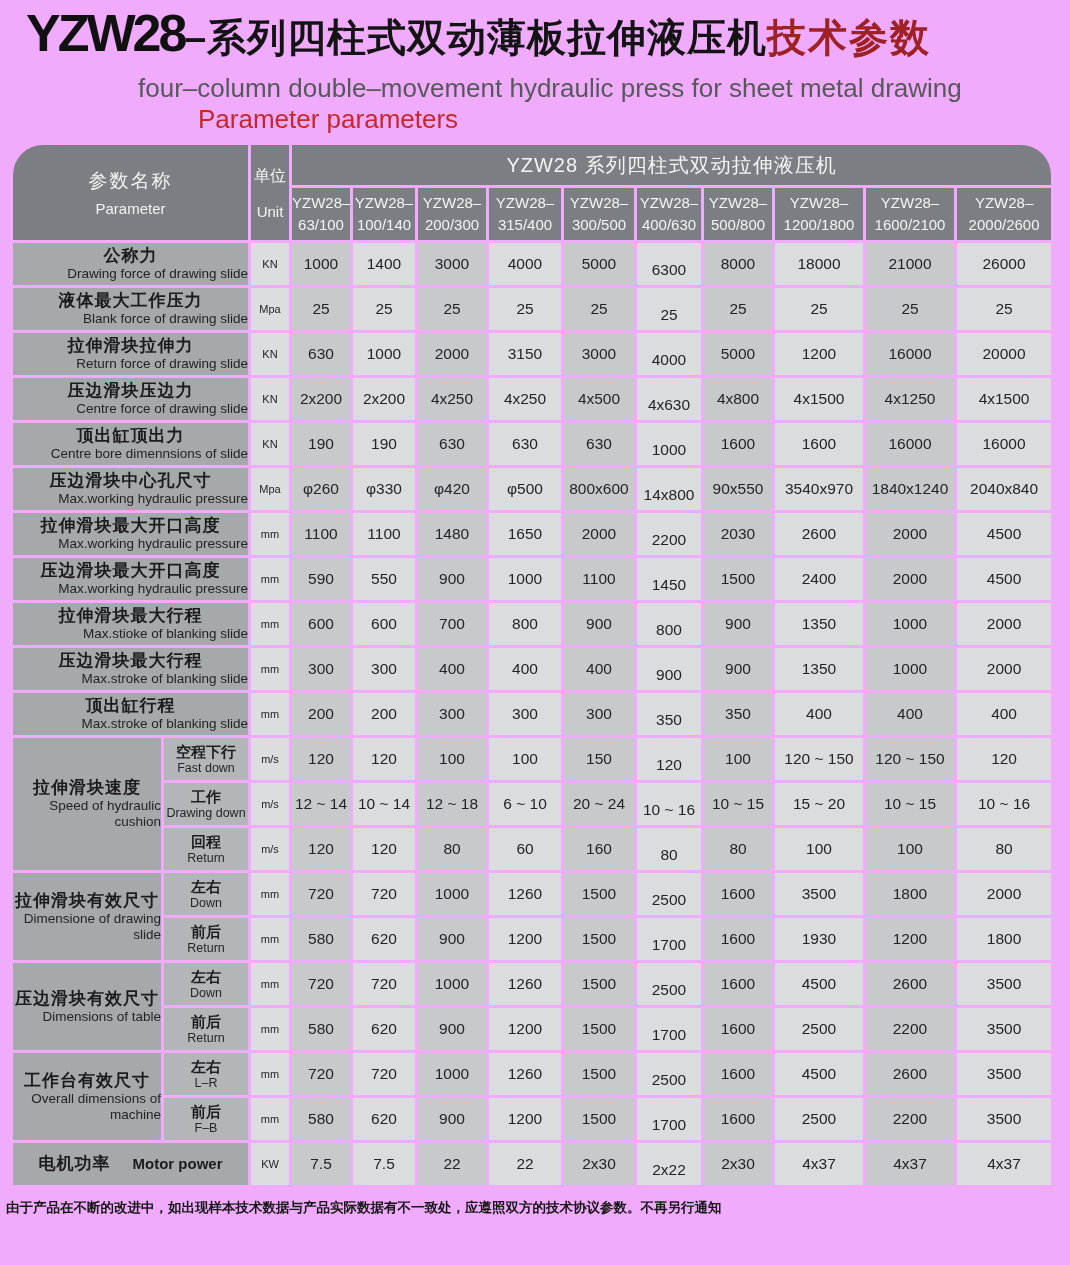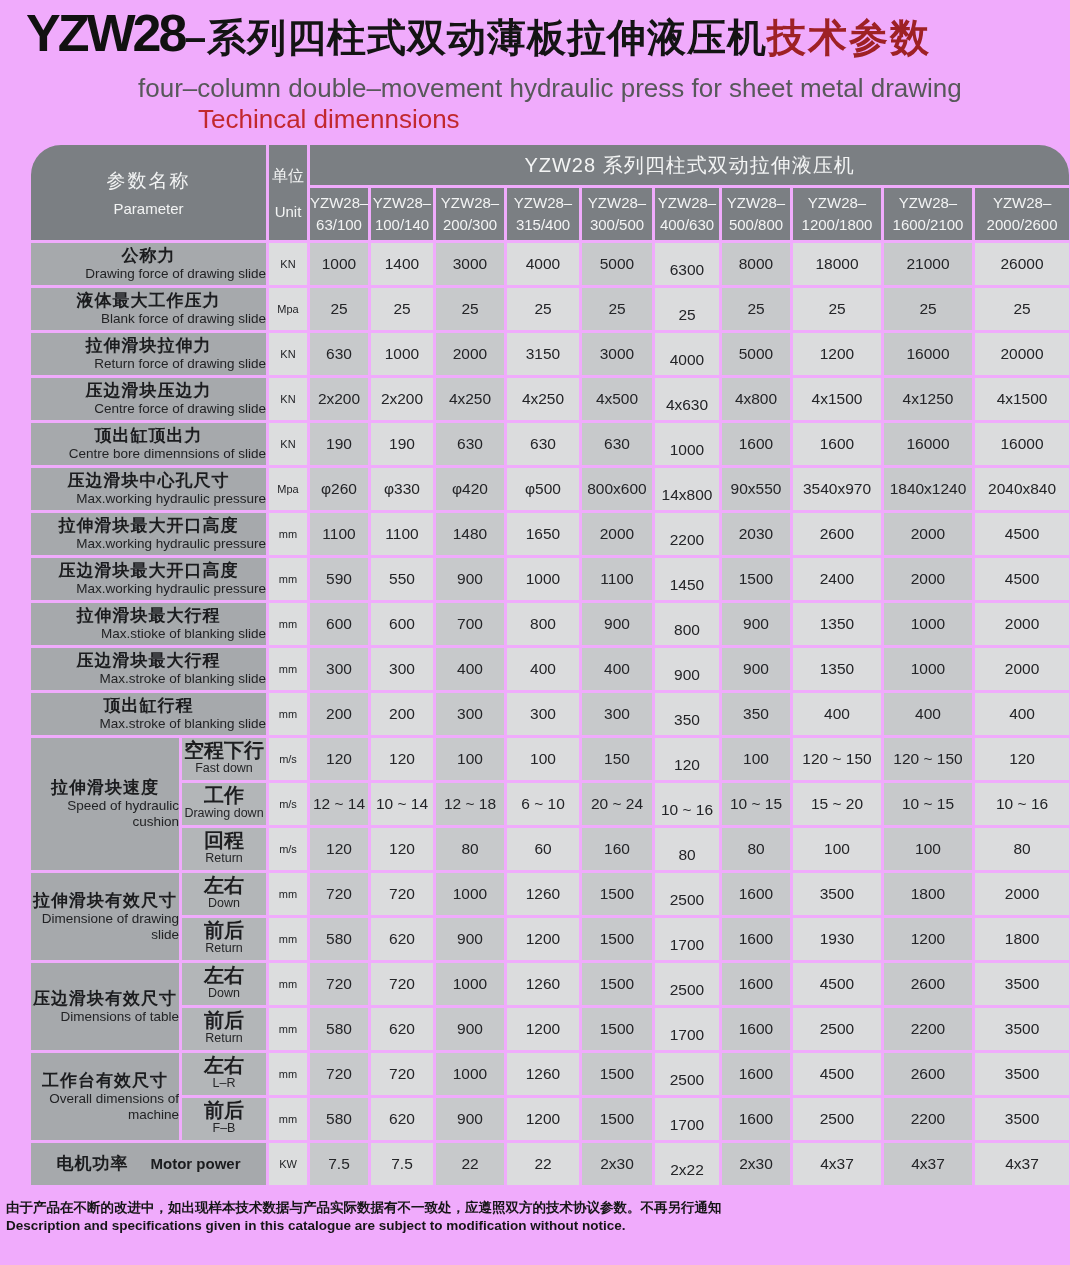--- a/index.html
+++ b/index.html
@@ -9,40 +9,40 @@
   
   .titleblock{padding:6px 0 0 26px;}
   .title-line{white-space:nowrap;line-height:54px;}
   .t-model{font-size:52px;font-weight:bold;letter-spacing:-3px;color:#111;}
   .t-cn{font-size:39px;font-weight:bold;color:#141414;letter-spacing:1px;}
   .t-red{font-size:39px;font-weight:bold;color:#9e2125;letter-spacing:2px;}
   .t-en1{margin-left:112px;font-size:26px;color:#57585a;line-height:31px;}
   .t-en2{margin-left:172px;font-size:26px;color:#c2282e;line-height:31px;}
 
   
-  .tablewrap{padding-left:28px;margin-top:7px;}
+  .tablewrap{padding-left:10px;margin-top:7px;}
   table.spec{border-collapse:separate;border-spacing:3px;table-layout:fixed;width:1044px;}
   th,td{box-sizing:border-box;text-align:center;vertical-align:middle;overflow:hidden;padding:0;}
   .hd{background:#7b7f83;color:#f3f4f4;font-weight:normal;}
   .param-hd{border-top-left-radius:30px;}
   .param-hd .cn{font-size:19px;letter-spacing:2px;margin-bottom:6px;}
   .param-hd .en{font-size:15px;}
   .unit-hd .cn{font-size:16px;margin-bottom:16px;}
   .unit-hd .en{font-size:15px;}
   .group-hd{border-top-right-radius:30px;font-size:20px;height:40px;letter-spacing:1px;}
   .model-cell{font-size:15px;height:52px;line-height:22px;}
 
   tbody td{height:42px;}
   td.param{background:#a6a9ac;}
   td.param .cn{font-size:17px;font-weight:bold;line-height:20px;color:#1b1c1e;letter-spacing:1px;}
   td.param .en{font-size:13.5px;line-height:16px;color:#222325;text-align:right;}
   td.param.inline .cn{margin-right:10px;}
   td.param.inline .en2{font-size:15px;font-weight:bold;color:#1b1c1e;margin-left:12px;}
   td.sub{background:#b3b6b8;}
-  td.sub .cn{font-size:20px;font-weight:bold;line-height:18px;color:#1d1e20;font-family:Liberation Mono, monospace;}
+  td.sub .cn{font-size:15px;font-weight:bold;line-height:18px;color:#1d1e20;}
   td.sub .en{font-size:12.5px;line-height:15px;color:#242527;}
   td.unit{background:#dcddde;font-size:11px;}
   td.val{font-size:15.5px;color:#232427;}
   td.v-even{background:#c7c9cb;}
   td.v-odd{background:#dbdcdd;}
   td.low{padding-top:12px;}
 
   
   .footnote{margin:11px 0 0 6px;font-weight:bold;color:#161617;}
   .footnote .cn{font-size:13.5px;line-height:18px;}
@@ -51,21 +51,21 @@
 </head>
 <body>
 
 <div class="page">
 
   <div class="titleblock">
     <div class="title-line">
       <span class="t-model">YZW28</span><span class="t-cn">–系列四柱式双动薄板拉伸液压机</span><span class="t-red">技术参数</span>
     </div>
     <div class="t-en1">four–column double–movement hydraulic press for sheet metal  drawing</div>
-    <div class="t-en2">Techincal dimennsions</div>
+    <div class="t-en2">Parameter parameters</div>
   </div>
 
   <div class="tablewrap">
     <table class="spec">
       <colgroup>
         <col style="width:148px">
           <col style="width:84px">
           <col style="width:38px">
         <col style="width:58px">
           <col style="width:62px">
@@ -503,16 +503,15 @@
             <td class="val v-odd">4x37</td>
             <td class="val v-even">4x37</td>
             <td class="val v-odd">4x37</td>
           </tr>
         </tbody>
     </table>
   </div>
 
   <div class="footnote">
     <div class="cn">由于产品在不断的改进中，如出现样本技术数据与产品实际数据有不一致处，应遵照双方的技术协议参数。不再另行通知</div>
-    <div class="en">Description and specifications given in this catalogue are subject to modification without notice.</div>
   </div>
 
 </div>
 
 </body></html>

